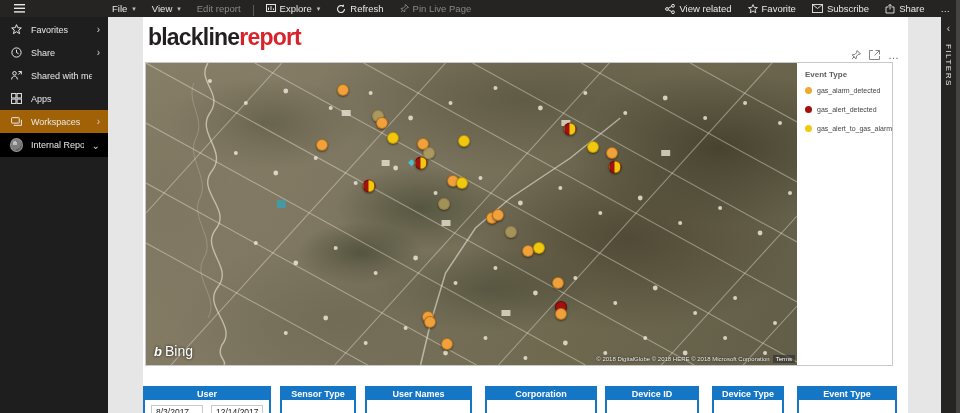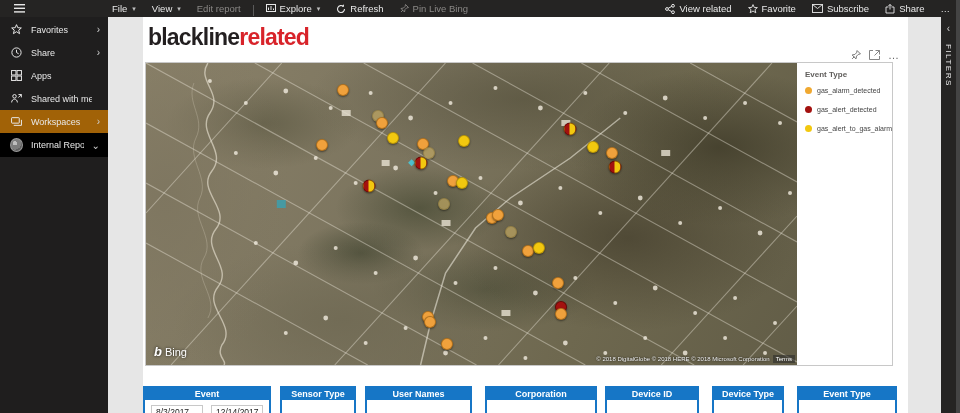--- a/index.html
+++ b/index.html
@@ -57,21 +57,21 @@
       linear-gradient(115deg,#8a8169 0%,#7b745e 40%,#6e684f 70%,#625d47 100%);}
   .mapsvg{position:absolute;left:0;top:0;width:100%;height:100%;}
   .marker{position:absolute;width:12px;height:12px;border-radius:50%;transform:translate(-50%,-50%);box-shadow:0 1px 2px rgba(0,0,0,.45);cursor:pointer;}
   .marker.o{background:var(--c-orange,#f0a13c);border:1px solid rgba(120,70,0,.5);}
   .marker.y{background:var(--c-yellow,#f2c80f);border:1px solid rgba(130,100,0,.5);}
   .marker.k{background:rgba(207,178,102,.6);border:1px solid rgba(120,100,40,.4);}
   .marker.r{background:var(--c-red,#a3110f);border:1px solid rgba(60,0,0,.55);}
   .marker.p{width:13px;height:13px;background:linear-gradient(90deg,var(--c-red,#a3110f) 0 50%,var(--c-yellow,#f2c80f) 50% 100%);border:1px solid rgba(60,0,0,.55);}
   .bing{position:absolute;left:8px;bottom:6px;display:flex;align-items:center;gap:3px;color:#fff;text-shadow:0 0 3px rgba(0,0,0,.8);}
   .bing .bmark{font-size:13px;font-weight:700;font-style:italic;}
-  .bing .bname{font-size:11px;}
+  .bing .bname{font-size:14px;}
   .copyright{position:absolute;right:2px;bottom:2px;display:flex;align-items:center;gap:3px;}
   .copy-txt{font-size:6px;color:#f0f0f0;text-shadow:0 0 2px #000;}
   .terms{font-size:6px;color:#fff;background:rgba(40,40,40,.55);padding:1px 3px;cursor:pointer;}
   .legend{width:95px;padding:7px 6px 0 8px;background:#fff;}
   .legend-title{font-size:8px;color:#605e5c;font-weight:700;margin-bottom:8px;}
   .legend-item{display:flex;align-items:center;gap:5px;margin-bottom:12px;}
   .legend-dot{width:7px;height:7px;border-radius:50%;flex:none;}
   .legend-lbl{font-size:7px;color:#444;white-space:nowrap;}
 
   
@@ -135,21 +135,21 @@
             </svg>
         </span>
         <span>Refresh</span>
       </div>
       <div class="tb-item disabled">
         <span class="tb-icon">
           <svg width="9" height="9" viewBox="0 0 9 9">
               <path d="M5.5 0.5 L8.5 3.5 L6.5 4 L5 5.5 L4.5 8 L1 4.5 L3.5 4 L5 2.5 Z M1 8 L3 6" fill="none" stroke="#8a8886" stroke-width="0.9"></path>
             </svg>
         </span>
-        <span>Pin Live Bing</span>
+        <span>Pin Live Page</span>
       </div>
     </div>
     <div class="menu-right">
       <div class="tb-item">
         <span class="tb-icon">
           <svg width="10" height="10" viewBox="0 0 10 10">
               <g fill="none" stroke="#e8e8e8" stroke-width="1">
                 <circle cx="2" cy="5" r="1.4"></circle>
                 <circle cx="8" cy="1.8" r="1.4"></circle>
                 <circle cx="8" cy="8.2" r="1.4"></circle>
@@ -211,48 +211,48 @@
       <span class="side-ico">
         <svg width="11" height="11" viewBox="0 0 10 10">
             <g fill="none" stroke="#e8e8e8" stroke-width="0.9">
               <circle cx="5" cy="5" r="4.2"></circle>
               <path d="M5 2.5 V5 L7 6.2"></path>
             </g>
           </svg>
       </span>
       <span class="lbl">Share</span>
       <span class="chev">›</span>
+    </div>
+    <div class="side-item">
+      <span class="side-ico">
+        <svg width="11" height="11" viewBox="0 0 10 10">
+            <g fill="none" stroke="#e8e8e8" stroke-width="0.9">
+              <circle cx="3.2" cy="3" r="1.6"></circle>
+              <path d="M0.6 8.6 C0.6 6.6 2 5.6 3.2 5.6 C4.4 5.6 5.8 6.6 5.8 8.6"></path>
+              <path d="M6.8 1.4 L9.4 1.4 M9.4 1.4 L9.4 4 M9.4 1.4 L6.6 4.2"></path>
+            </g>
+          </svg>
+      </span>
+      <span class="lbl">Shared with me</span>
+      <span class="chev"></span>
     </div>
     <div class="side-item">
       <span class="side-ico">
         <svg width="11" height="11" viewBox="0 0 10 10">
             <g fill="none" stroke="#e8e8e8" stroke-width="0.9">
               <rect x="0.5" y="0.5" width="4" height="4"></rect>
               <rect x="5.5" y="0.5" width="4" height="4"></rect>
               <rect x="0.5" y="5.5" width="4" height="4"></rect>
               <rect x="5.5" y="5.5" width="4" height="4"></rect>
             </g>
           </svg>
       </span>
       <span class="lbl">Apps</span>
       <span class="chev"></span>
     </div>
-    <div class="side-item">
-      <span class="side-ico">
-        <svg width="11" height="11" viewBox="0 0 10 10">
-            <g fill="none" stroke="#e8e8e8" stroke-width="0.9">
-              <circle cx="3.2" cy="3" r="1.6"></circle>
-              <path d="M0.6 8.6 C0.6 6.6 2 5.6 3.2 5.6 C4.4 5.6 5.8 6.6 5.8 8.6"></path>
-              <path d="M6.8 1.4 L9.4 1.4 M9.4 1.4 L9.4 4 M9.4 1.4 L6.6 4.2"></path>
-            </g>
-          </svg>
-      </span>
-      <span class="lbl">Shared with me</span>
-      <span class="chev"></span>
-    </div>
     <div class="side-item hl">
       <span class="side-ico">
         <svg width="11" height="11" viewBox="0 0 10 10">
             <g fill="none" stroke="#e8e8e8" stroke-width="0.9">
               <rect x="0.5" y="1.5" width="7" height="5" rx="0.5"></rect>
               <path d="M2.5 8.5 H9.5 V3.5"></path>
             </g>
           </svg>
       </span>
       <span class="lbl">Workspaces</span>
@@ -263,21 +263,21 @@
           <span class="avatar"></span>
         </span>
       <span class="lbl">Internal Reports</span>
       <span class="chev">⌄</span>
     </div>
   </div>
 
   <div class="page">
 
     <div class="logo">
-      <span class="b1">blackline</span><span class="b2">related</span>
+      <span class="b1">blackline</span><span class="b2">report</span>
     </div>
 
     <div class="vis-actions">
       <span class="va">
         <svg width="10" height="10" viewBox="0 0 9 9">
             <path d="M5.5 0.5 L8.5 3.5 L6.5 4 L5 5.5 L4.5 8 L1 4.5 L3.5 4 L5 2.5 Z M1 8 L3 6" fill="none" stroke="#777" stroke-width="0.9"></path>
           </svg>
       </span>
       <span class="va">
         <svg width="11" height="10" viewBox="0 0 11 10">
@@ -437,21 +437,21 @@
           <span class="legend-lbl">gas_alert_detected</span>
         </div>
         <div class="legend-item">
           <span class="legend-dot" style="background: rgb(242, 200, 15);"></span>
           <span class="legend-lbl">gas_alert_to_gas_alarm</span>
         </div>
       </div>
     </div>
 
     <div class="slicer" style="left:0px;width:128px;">
-      <div class="slicer-h">Event</div>
+      <div class="slicer-h">User</div>
       <div class="slicer-b date-inputs">
         <div class="date-input">8/3/2017</div>
         <div class="date-input">12/14/2017</div>
       </div>
     </div>
     <div class="slicer" style="left:137px;width:76px;">
       <div class="slicer-h">Sensor Type</div>
       <div class="slicer-b dd">
         
         

